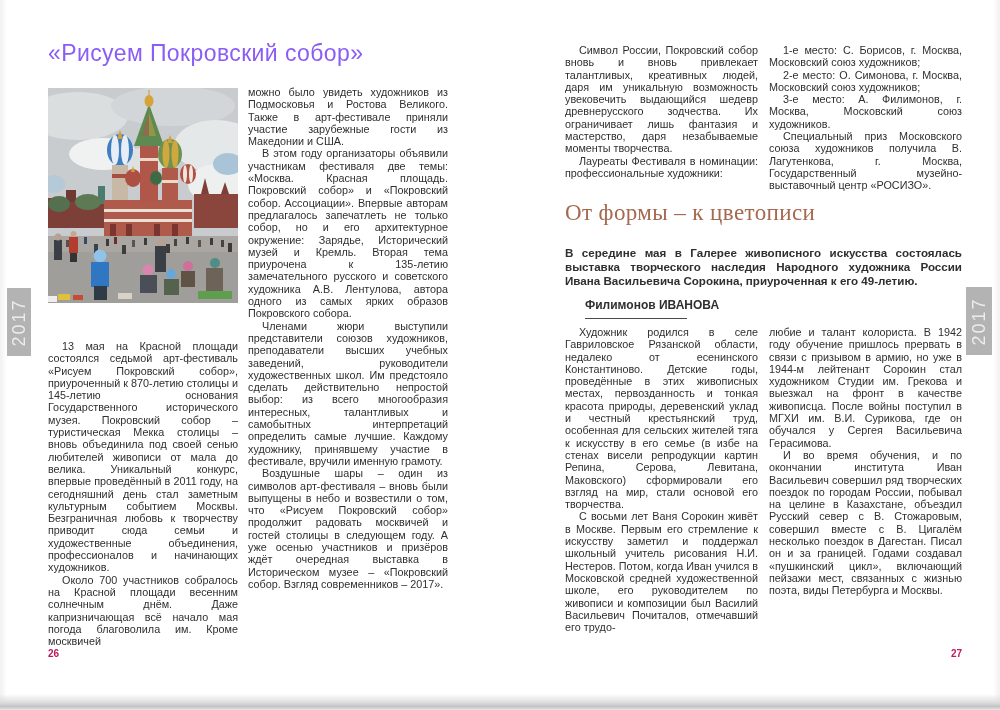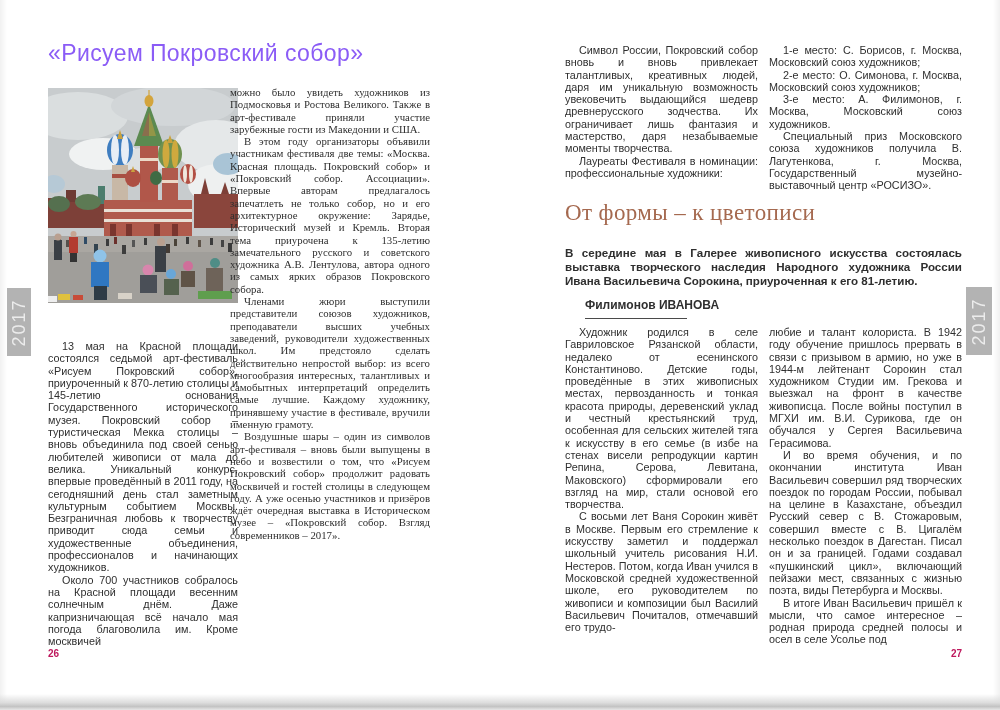--- a/index.html
+++ b/index.html
@@ -185,21 +185,21 @@
         <rect x="70" y="205" width="14" height="6" fill="#d8d2c8"></rect>
       </g>
     </svg>
   </div>
 
   <div class="col" style="left:48px;top:340px;width:190px;height:300px;">
     <p class="para">13 мая на Красной площади состоялся седьмой арт-фестиваль «Рисуем Покровский собор», приуроченный к 870-летию столицы и 145-летию основания Государственного исторического музея. Покровский собор – туристическая Мекка столицы – вновь объединила под своей сенью любителей живописи от мала до велика. Уникальный конкурс, впервые проведённый в 2011 году, на сегодняшний день стал заметным культурным событием Москвы. Безграничная любовь к творчеству приводит сюда семьи и художественные объединения, профессионалов и начинающих художников.</p>
     <p class="para">Около 700 участников собралось на Красной площади весенним солнечным днём. Даже капризничающая всё начало мая погода благоволила им. Кроме москвичей</p>
   </div>
 
-  <div class="col" style="left:230px;top:86px;width:200px;height:556px;font-family:Liberation Serif, serif;">
+  <div class="col" style="left:248px;top:86px;width:200px;height:556px;">
     <p class="para cont">можно было увидеть художников из Подмосковья и Ростова Великого. Также в арт-фестивале приняли участие зарубежные гости из Македонии и США.</p>
     <p class="para">В этом году организаторы объявили участникам фестиваля две темы: «Москва. Красная площадь. Покровский собор» и «Покровский собор. Ассоциации». Впервые авторам предлагалось запечатлеть не только собор, но и его архитектурное окружение: Зарядье, Исторический музей и Кремль. Вторая тема приурочена к 135-летию замечательного русского и советского художника А.В. Лентулова, автора одного из самых ярких образов Покровского собора.</p>
     <p class="para">Членами жюри выступили представители союзов художников, преподаватели высших учебных заведений, руководители художественных школ. Им предстояло сделать действительно непростой выбор: из всего многообразия интересных, талантливых и самобытных интерпретаций определить самые лучшие. Каждому художнику, принявшему участие в фестивале, вручили именную грамоту.</p>
     <p class="para">Воздушные шары – один из символов арт-фестиваля – вновь были выпущены в небо и возвестили о том, что «Рисуем Покровский собор» продолжит радовать москвичей и гостей столицы в следующем году. А уже осенью участников и призёров ждёт очередная выставка в Историческом музее – «Покровский собор. Взгляд современников – 2017».</p>
   </div>
 
   <div class="page-num left">26</div>
 
   <div class="col" style="left:565px;top:44px;width:193px;height:164px;">
     <p class="para">Символ России, Покровский собор вновь и вновь привлекает талантливых, креативных людей, даря им уникальную возможность увековечить выдающийся шедевр древнерусского зодчества. Их ограничивает лишь фантазия и мастерство, даря незабываемые моменты творчества.</p>
@@ -208,34 +208,33 @@
 
   <div class="col" style="left:769px;top:44px;width:193px;height:150px;">
     <p class="para">1-е место: С. Борисов, г. Москва, Московский союз художников;</p>
     <p class="para">2-е место: О. Симонова, г. Москва, Московский союз художников;</p>
     <p class="para">3-е место: А. Филимонов, г. Москва, Московский союз художников.</p>
     <p class="para">Специальный приз Московского союза художников получила В. Лагутенкова, г. Москва, Государственный музейно-выставочный центр «РОСИЗО».</p>
   </div>
 
   <div class="section-heading">От формы – к цветописи</div>
 
-  <p class="lead">В середине мая в Галерее живописного искусства состоялась выставка творческого наследия Народного художника России Ивана Васильевича Сорокина, приуроченная к его 81-летию.</p>
+  <p class="lead">В середине мая в Галерее живописного искусства состоялась выставка творческого наследия Народного художника России Ивана Васильевича Сорокина, приуроченная к его 49-летию.</p>
 
   <div class="byline">Филимонов ИВАНОВА</div>
   <div class="byline-rule"></div>
 
   <div class="col" style="left:565px;top:326px;width:193px;height:300px;">
     <p class="para">Художник родился в селе Гавриловское Рязанской области, недалеко от есенинского Константиново. Детские годы, проведённые в этих живописных местах, первозданность и тонкая красота природы, деревенский уклад и честный крестьянский труд, особенная для сельских жителей тяга к искусству в его семье (в избе на стенах висели репродукции картин Репина, Серова, Левитана, Маковского) сформировали его взгляд на мир, стали основой его творчества.</p>
     <p class="para">С восьми лет Ваня Сорокин живёт в Москве. Первым его стремление к искусству заметил и поддержал школьный учитель рисования Н.И. Нестеров. Потом, когда Иван учился в Московской средней художественной школе, его руководителем по живописи и композиции был Василий Васильевич Почиталов, отмечавший его трудо-</p>
   </div>
 
   <div class="col" style="left:769px;top:326px;width:193px;height:320px;">
     <p class="para cont">любие и талант колориста. В 1942 году обучение пришлось прервать в связи с призывом в армию, но уже в 1944-м лейтенант Сорокин стал художником Студии им. Грекова и выезжал на фронт в качестве живописца. После войны поступил в МГХИ им. В.И. Сурикова, где он обучался у Сергея Васильевича Герасимова.</p>
     <p class="para">И во время обучения, и по окончании института Иван Васильевич совершил ряд творческих поездок по городам России, побывал на целине в Казахстане, объездил Русский север с В. Стожаровым, совершил вместе с В. Цигалём несколько поездок в Дагестан. Писал он и за границей. Годами создавал «пушкинский цикл», включающий пейзажи мест, связанных с жизнью поэта, виды Петербурга и Москвы.</p>
-    <p class="para">В итоге Иван Васильевич пришёл к мысли, что самое интересное – родная природа средней полосы и осел в селе Усолье под</p>
   </div>
 
   <div class="page-num right">27</div>
 
   <div class="edge-left"></div>
   <div class="edge-right"></div>
   <div class="edge-bottom"></div>
 </div>
 
 </body></html>

